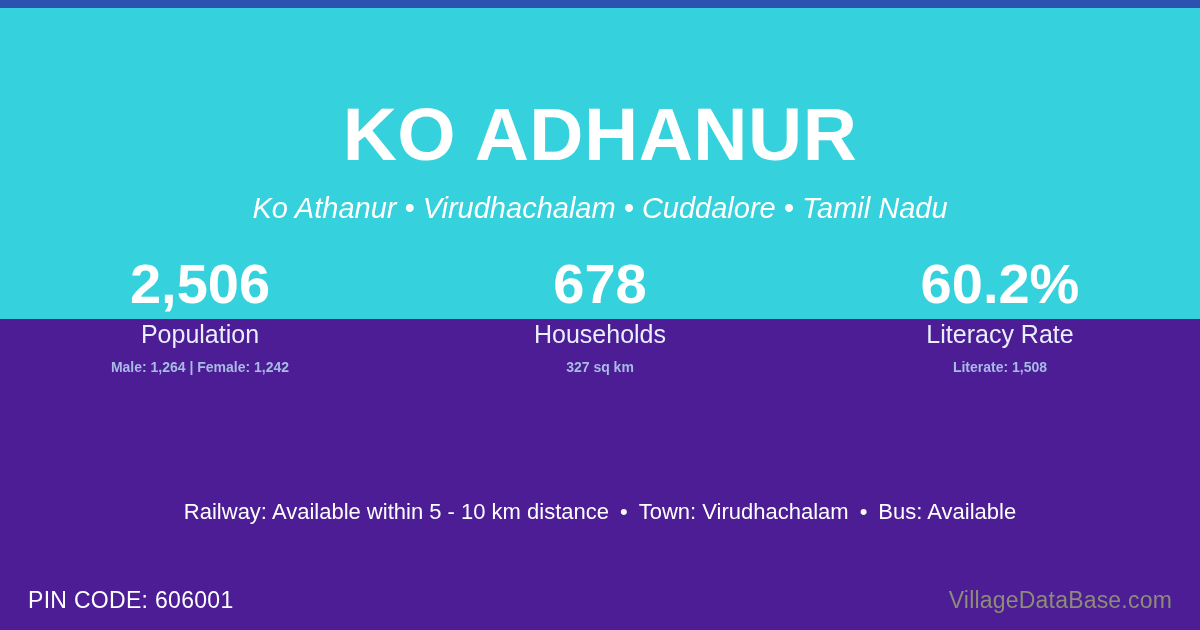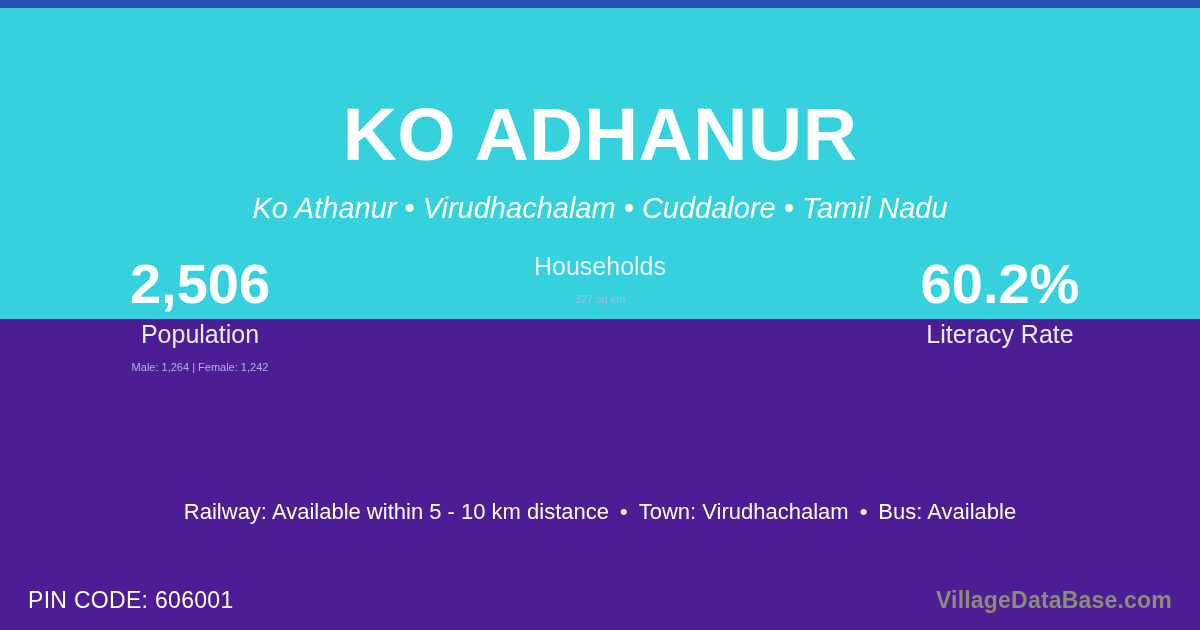--- a/index.html
+++ b/index.html
@@ -95,22 +95,22 @@
   .stat-label {
     font-size: 25px;
     font-weight: normal;
     line-height: 32px;
     color: #e8eefc;
     white-space: nowrap;
   }
 
   .stat-sub {
     margin-top: 6px;
-    font-size: 11px;
-    font-weight: normal;
+    font-size: 14px;
+    font-weight: bold;
     line-height: 22px;
     color: #a8bbe4;
     white-space: nowrap;
   }
 
   
   .facilities {
     position: absolute;
     left: 0;
     top: 489px;
@@ -145,21 +145,21 @@
     font-size: 23px;
     font-weight: normal;
     line-height: 30px;
     color: #ffffff;
     letter-spacing: 0.3px;
     white-space: nowrap;
   }
 
   .brand {
     font-size: 23px;
-    font-weight: bold;
+    font-weight: normal;
     line-height: 30px;
     color: #8d8c79;
     letter-spacing: 0.2px;
     white-space: nowrap;
   }
 </style>
 </head>
 <body>
 
 <div class="card">
@@ -173,27 +173,29 @@
 
   <div class="stats-row">
 
     <div class="stat-cell">
       <div class="stat-value">2,506</div>
       <div class="stat-label">Population</div>
       <div class="stat-sub">Male: 1,264 | Female: 1,242</div>
     </div>
 
     <div class="stat-cell">
+      <div class="stat-value">678</div>
       <div class="stat-label">Households</div>
       <div class="stat-sub">327 sq km</div>
     </div>
 
     <div class="stat-cell">
       <div class="stat-value">60.2%</div>
       <div class="stat-label">Literacy Rate</div>
+      <div class="stat-sub">Literate: 1,508</div>
     </div>
 
   </div>
 
   <div class="facilities">
     <span>Railway: Available within 5 - 10 km distance</span><span class="sep">•</span><span>Town: Virudhachalam</span><span class="sep">•</span><span>Bus: Available</span>
   </div>
 
   <div class="footer">
     <div class="pin-code">PIN CODE: 606001</div>

